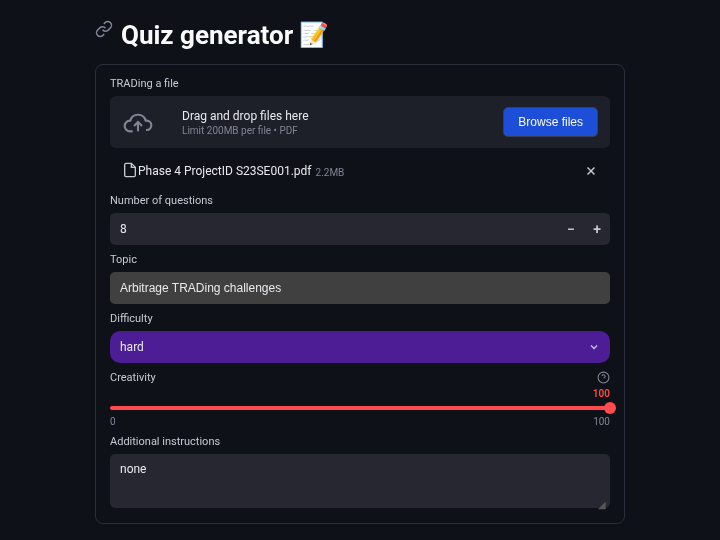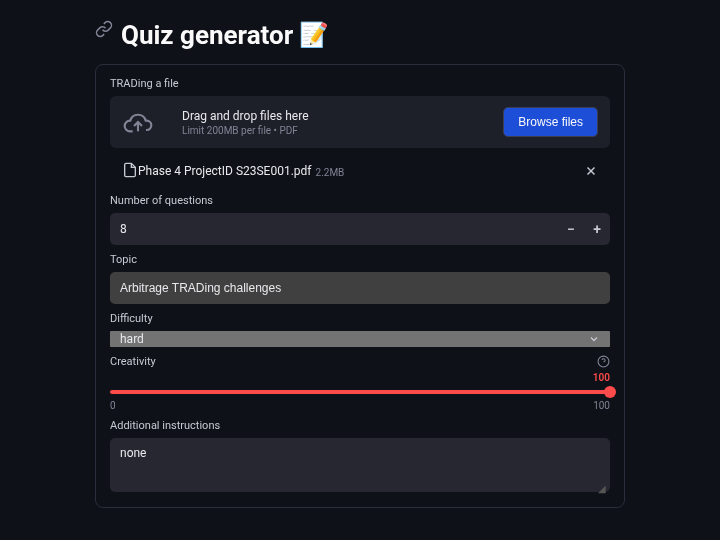--- a/index.html
+++ b/index.html
@@ -77,24 +77,24 @@
       border: none;
       border-radius: 5px;
       width: 100%;
       height: 32px;
       padding: 0 10px;
       color: #e8e9ed;
       font-size: 12px;
       outline: none;
     }
     .select-input {
-      background: #737373;
-      border-radius: 1px;
+      background: #4c1d95;
+      border-radius: 10px;
       width: 100%;
-      height: 16px;
+      height: 32px;
       padding: 0 10px;
       color: #e8e9ed;
       font-size: 12px;
       display: flex;
       align-items: center;
       justify-content: space-between;
       cursor: pointer;
     }
     .chev { width: 12px; height: 12px; color: #c8cad3; }
     .slider-wrap { position: relative; padding-top: 12px; }

